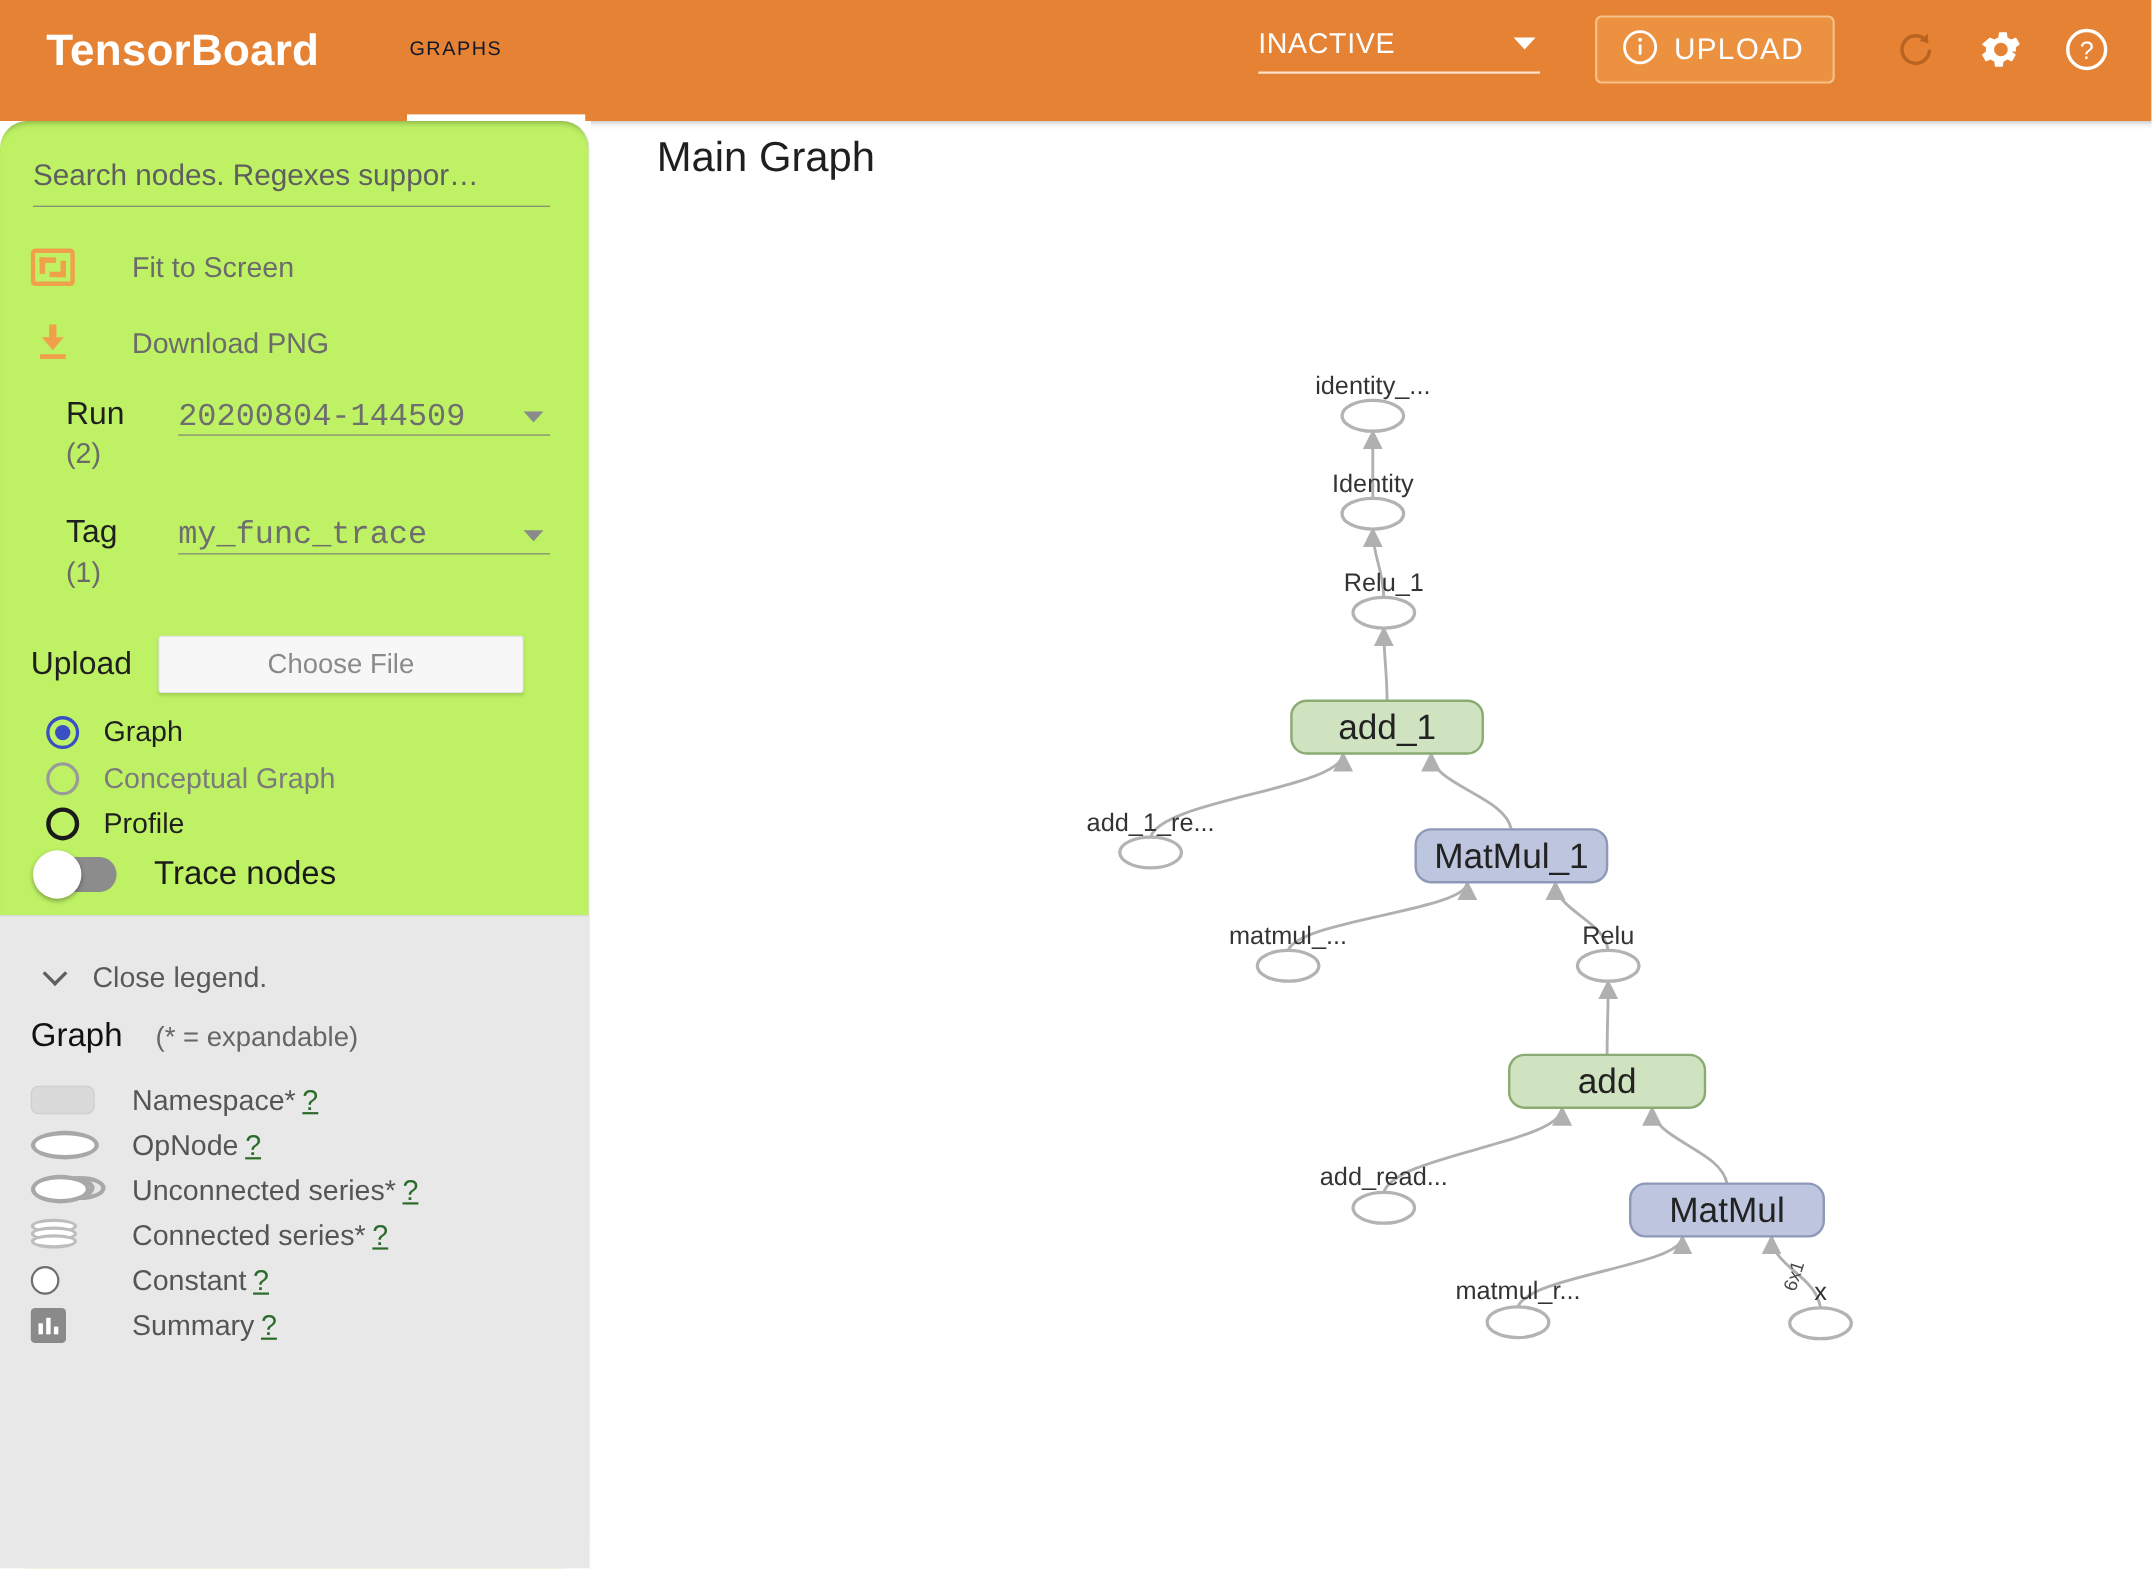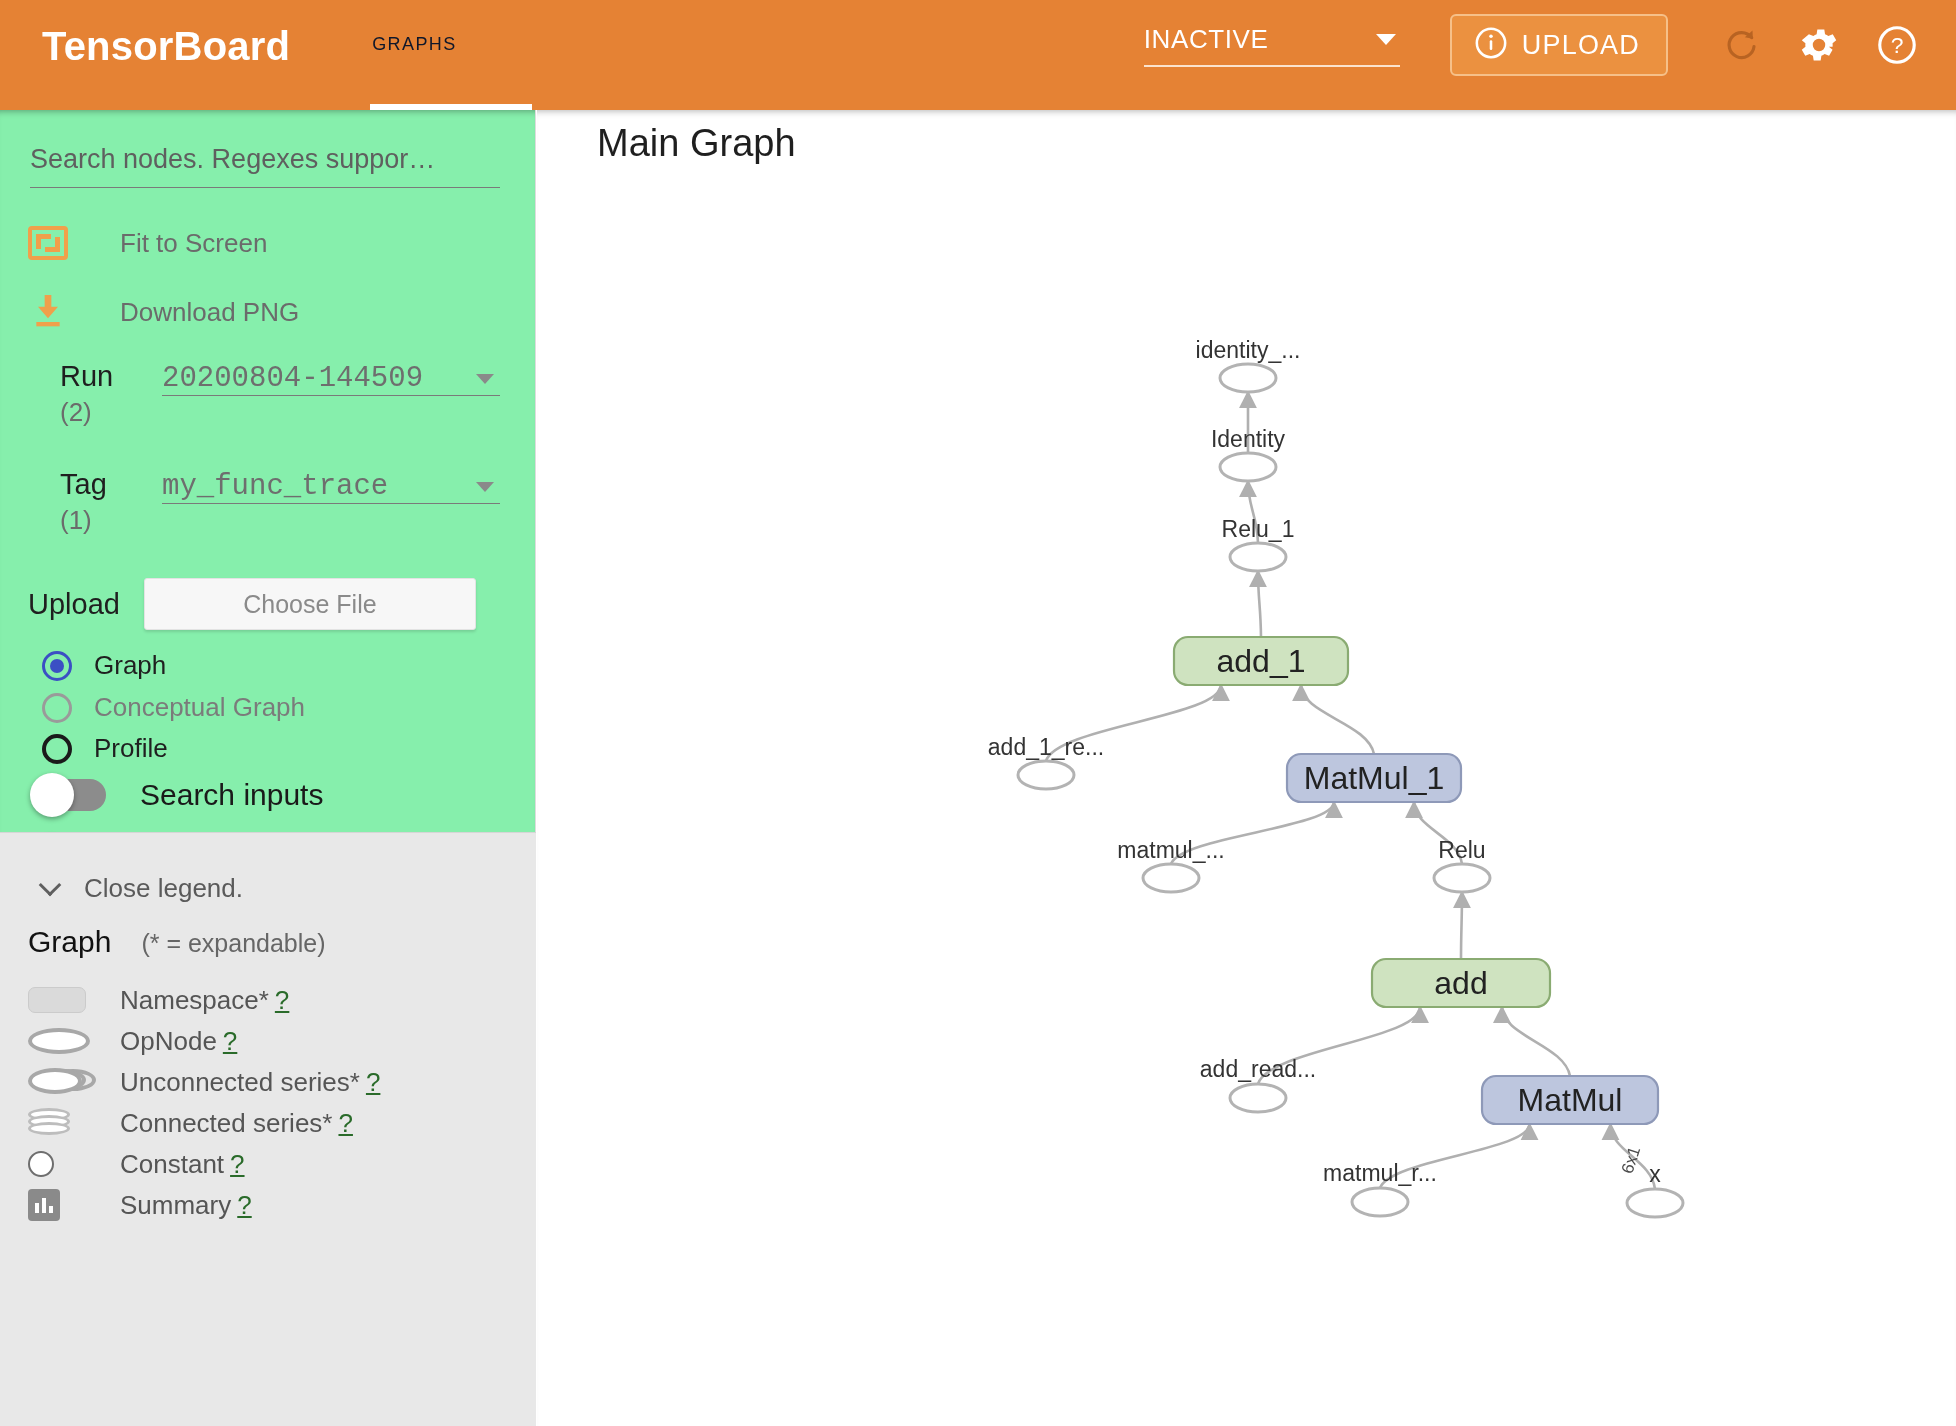--- a/index.html
+++ b/index.html
@@ -67,23 +67,24 @@
     justify-content: center; cursor: pointer;
   }
 
   
   #body-wrap {
     position: absolute; top: 110px; left: 0;
     width: 1956px; height: 1316px;
   }
   #sidebar {
     position: absolute; top: 0; left: 0; width: 536px; height: 1316px;
-    background: #86efac;
+    background: #bef264;
     border-right: 1px solid #dcdcdc;
     box-shadow: inset 0 7px 7px -6px rgba(0,0,0,.35);
+    border-radius: 25px;
   }
   #canvas {
     position: absolute; top: 0; left: 537px;
     width: 1419px; height: 1316px; background: #ffffff;
     box-shadow: inset 0 7px 7px -6px rgba(0,0,0,.30);
     overflow: hidden;
   }
 
   
   #search-wrap { position: absolute; top: 34px; left: 30px; width: 470px; }
@@ -349,21 +350,21 @@
     </div>
     <div id="radio-profile" class="radio-row">
       <span class="radio strong"></span>
       <span class="radio-lbl on">Profile</span>
     </div>
 
     <div id="toggle-trace" class="toggle-row">
       <span class="switch">
           <span class="knob"></span>
         </span>
-      <span class="toggle-lbl">Search inputs</span>
+      <span class="toggle-lbl">Trace nodes</span>
     </div>
     <div id="toggle-health" class="toggle-row">
       <span class="switch">
           <span class="knob"></span>
         </span>
       <span class="toggle-lbl">Show health pills</span>
     </div>
 
     <div id="color-row">
       <span id="color-label">Color</span>

